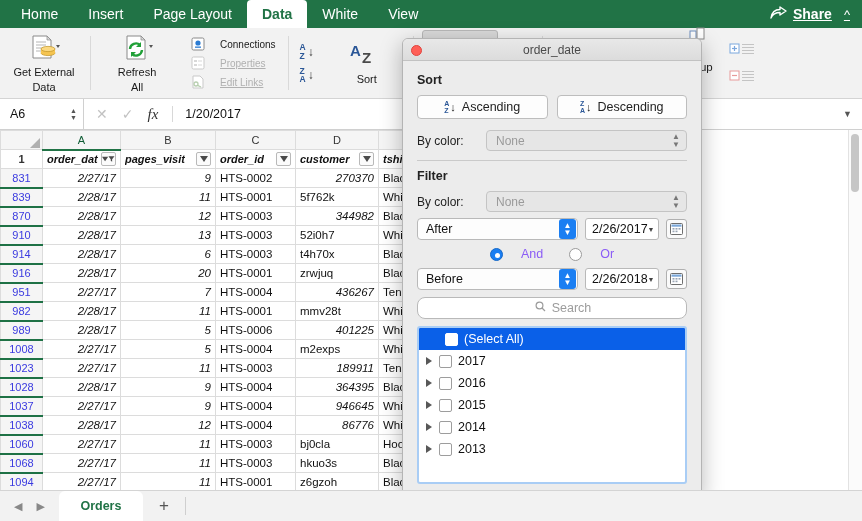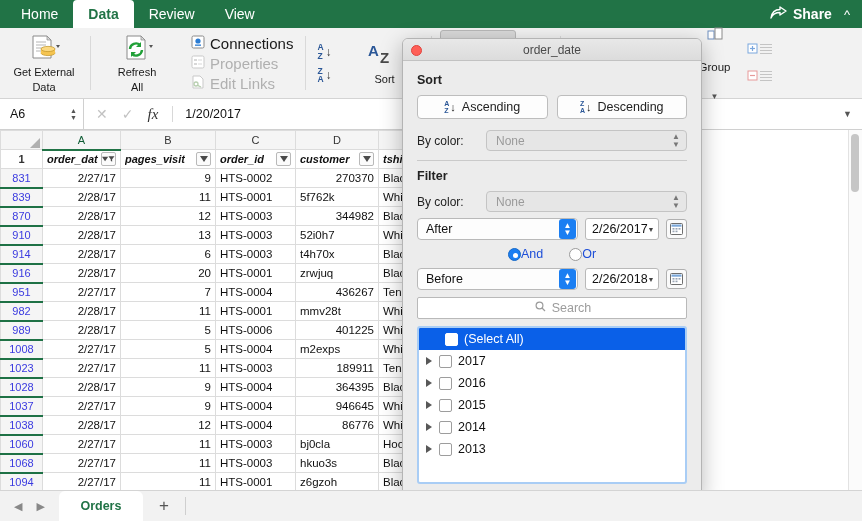--- a/index.html
+++ b/index.html
@@ -20,21 +20,21 @@
   .tab {
     height: 28px; padding: 0 15px; color: #ffffff; font-size: 14px;
     display: flex; align-items: center; white-space: nowrap;
   }
   .tab.active {
     background: #ffffff; color: #217346; font-weight: bold;
     border-top-left-radius: 4px; border-top-right-radius: 4px;
   }
   .share-zone {
     position: absolute; right: 8px; top: 0; height: 28px;
-    display: flex; align-items: center; gap: 6px; color: #fff; font-size: 14px;
+    display: flex; align-items: center; gap: 6px; color: #fff; font-size: 14px; text-decoration: underline;
   }
   .share-zone .lbl { font-weight: bold; }
   .collapse-caret { font-size: 13px; padding: 0 4px 0 6px; }
 
   
   .ribbon {
     position: absolute; left: 0; top: 28px; width: 862px; height: 71px;
     background: #f2f2f2; border-bottom: 1px solid #d4d4d4;
     display: flex; align-items: stretch;
   }
@@ -43,22 +43,22 @@
 
   .bigbtn {
     display: flex; flex-direction: column; align-items: center; justify-content: center;
     width: 76px; height: 68px; font-size: 11px; color: #1a1a1a; text-align: center;
     line-height: 1.15;
   }
   .bigbtn .ic { height: 30px; display: flex; align-items: center; justify-content: center; }
   .bigbtn .cap { margin-top: 2px; }
 
   .stacklist { display: flex; flex-direction: column; justify-content: center; gap: 3px; height: 68px; padding: 0 4px; }
-  .stackrow { display: flex; align-items: center; gap: 5px; font-size: 15px; color: #1a1a1a; }
-  .stackrow.disabled { color: #b0b0b0; }
+  .stackrow { display: flex; align-items: center; gap: 15px; font-size: 10px; color: #1a1a1a; }
+  .stackrow.disabled { color: #b0b0b0; text-decoration: underline; }
 
   .sortmini { display: flex; flex-direction: column; justify-content: center; gap: 6px; height: 68px; padding: 0 3px; }
   .azicon { font-size: 10px; line-height: 1; color: #2b5797; display: flex; align-items: center; gap: 2px; }
   .azicon .letters { display: flex; flex-direction: column; font-size: 8.5px; line-height: 1.05; font-weight: bold; }
   .azicon .arw { color: #333; font-size: 12px; }
 
   .btn-pressed {
     background: #d9d9d9; border: 1px solid #b8b8b8; border-radius: 3px;
   }
 
@@ -104,21 +104,21 @@
   th.colhead {
     background: #f5f5f5; font-weight: normal; text-align: center; font-size: 11px; color: #333;
     border-bottom: 1px solid #c9c9c9; height: 18px;
   }
   th.colhead.sel { border-bottom: 2px solid #217346; color: #0e5c34; }
   td.rowhead {
     width: 42px; background: #f5f5f5; text-align: center; font-size: 11px; color: #333;
     border-right: 2px solid #217346;
   }
   td.rowhead.filtered { color: #3a3ae0; border-bottom: 2px solid #1e7145; }
-  td.num { text-align: right; }
+  td.num { text-align: right; font-style: italic; }
   tr.headrow td { background: #ffffff; font-weight: bold; font-size: 11px; }
 
   .hdrcell { display: flex; align-items: center; justify-content: space-between; width: 100%; }
   .hdrcell .txt { overflow: hidden; text-overflow: clip; white-space: nowrap; font-style: italic; }
   .fbtn {
     flex: 0 0 auto; width: 15px; height: 14px; margin-left: 2px;
     border: 1px solid #b9b9b9; border-radius: 2px; background: #fbfbfb;
     display: flex; align-items: center; justify-content: center; font-size: 7px; color: #444;
   }
   .fbtn.active { background: #fbfbfb; }
@@ -194,27 +194,27 @@
     width: 74px; height: 22px; background: #ffffff; border: 1px solid #b9b9b9; border-radius: 3px;
     display: flex; align-items: center; justify-content: space-between; padding: 0 4px 0 6px;
     font-size: 12.5px; color: #111;
   }
   .datefield .dcar { font-size: 7px; color: #444; }
   .calbtn {
     width: 21px; height: 20px; border: 1px solid #b0b0b0; border-radius: 3px; background: #fafafa;
     display: flex; align-items: center; justify-content: center;
   }
   .andor { display: flex; align-items: center; justify-content: center; gap: 26px; margin: 3px 0 7px 0; }
-  .radio { display: flex; align-items: center; gap: 0; font-size: 12.5px; color: #1d4ed8; }
+  .radio { display: flex; align-items: center; gap: 18px; font-size: 12.5px; color: #8b5cf6; }
   .rdot { width: 13px; height: 13px; border-radius: 50%; border: 1px solid #9a9a9a; background: #fff; }
   .rdot.on { background: #1a7ef2; border-color: #1769c7; position: relative; }
   .rdot.on::after { content:""; position:absolute; left:4px; top:4px; width:5px; height:5px; border-radius:50%; background:#fff; }
 
   .searchbox {
-    height: 22px; background: #ffffff; border: 1px solid #b9b9b9; border-radius: 2px;
+    height: 22px; background: #ffffff; border: 1px solid #b9b9b9; border-radius: 8px;
     display: flex; align-items: center; justify-content: center; gap: 6px;
     font-size: 12.5px; color: #9c9c9c; margin-bottom: 7px; padding-left: 22px;
   }
   .valuelist {
     height: 158px; background: #ffffff; border: 2px solid #a9cdf5; border-radius: 3px; overflow: hidden;
   }
   .vrow { height: 22px; display: flex; align-items: center; gap: 6px; padding-left: 7px; font-size: 12.5px; color: #111; }
   .vrow.selected { background: #0a60e8; color: #ffffff; padding-left: 26px; }
   .tri { width: 0; height: 0; border-style: solid; border-width: 4.5px 0 4.5px 6px; border-color: transparent transparent transparent #585858; margin-right: 1px; }
   .cbox { width: 13px; height: 13px; border: 1px solid #9d9d9d; border-radius: 2px; background: #fff; }
@@ -226,22 +226,24 @@
   }
 </style>
 </head>
 <body>
 
 <div id="app">
 
   <div class="tabstrip">
     <div style="width:6px"></div>
     <div class="tab">Home</div>
+    <div class="tab">Insert</div>
+    <div class="tab">Page Layout</div>
     <div class="tab active">Data</div>
-    <div class="tab">Review</div>
+    <div class="tab">White</div>
     <div class="tab">View</div>
     <div class="share-zone">
       <span>
         <svg width="17" height="13" viewBox="0 0 17 13">
             <path d="M1 12 C2 5 6 3.5 10 3.5 L10 1 L16 5 L10 9 L10 6.5 C6.5 6.5 3 7.5 1 12 Z" fill="none" stroke="#fff" stroke-width="1.4" stroke-linejoin="round"></path>
           </svg>
       </span>
       <span class="lbl">Share</span>
       <span class="collapse-caret">^</span>
     </div>

